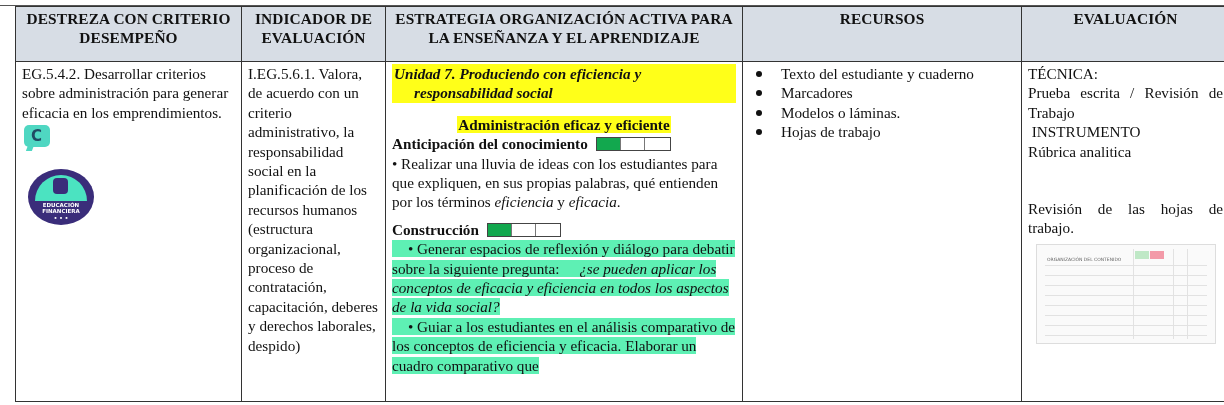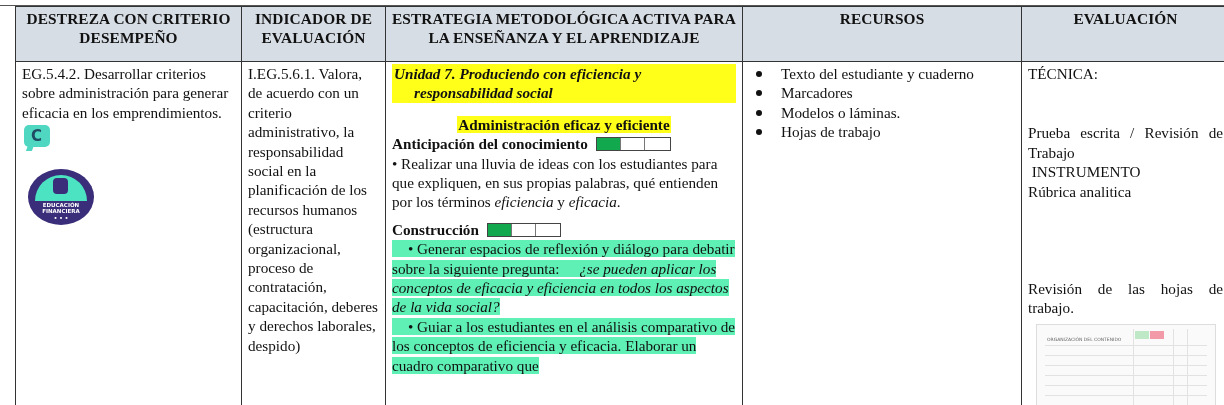--- a/index.html
+++ b/index.html
@@ -37,21 +37,21 @@
     .meter span.on { background: #12a84e; }
     .meter.small span { width: 24px; }
     .para { margin-top: 0; }
     .it { font-style: italic; }
 
     ul.res { list-style: none; padding-left: 4px; }
     ul.res li { position: relative; padding-left: 28px; }
     ul.res li .dot { position: absolute; left: 3px; top: 7px; width: 6px; height: 6px; border-radius: 50%; background: #111; }
 
     .ev p { margin: 0; }
-    .ev .justify { text-align: justify; text-align-last: left; margin-top: 40px; }
+    .ev .justify { text-align: justify; text-align-last: left; }
     .gap { height: 38px; }
 
     .icon-c {
       display: block; width: 26px; height: 22px; margin-top: 3px; margin-left: 2px;
       background: #4fd7c2; border-radius: 5px; position: relative;
     }
     .icon-c::after { content: ""; position: absolute; left: 3px; bottom: -4px; width: 6px; height: 6px; background: #4fd7c2; transform: skewX(-20deg); }
     .icon-c .glyph { position: absolute; left: 7px; top: 2px; font: bold 15px "DejaVu Sans", sans-serif; color: #214a63; }
 
     .badge {
@@ -81,21 +81,21 @@
     <col style="width:226px">
     <col style="width:144px">
     <col style="width:357px">
     <col style="width:279px">
     <col style="width:208px">
   </colgroup>
   <thead>
     <tr>
       <th>DESTREZA CON CRITERIO DESEMPEÑO</th>
       <th>INDICADOR DE EVALUACIÓN</th>
-      <th>ESTRATEGIA METODOLÓGICA ACTIVA PARA LA ENSEÑANZA Y EL APRENDIZAJE</th>
+      <th>ESTRATEGIA ORGANIZACIÓN ACTIVA PARA LA ENSEÑANZA Y EL APRENDIZAJE</th>
       <th>RECURSOS</th>
       <th>EVALUACIÓN</th>
     </tr>
   </thead>
   <tbody>
     <tr>
       <td class="c1">
         <div>EG.5.4.2. Desarrollar criterios sobre administración para generar eficacia en los emprendimientos.</div>
         <span class="icon-c">
           <span class="glyph">C</span>

